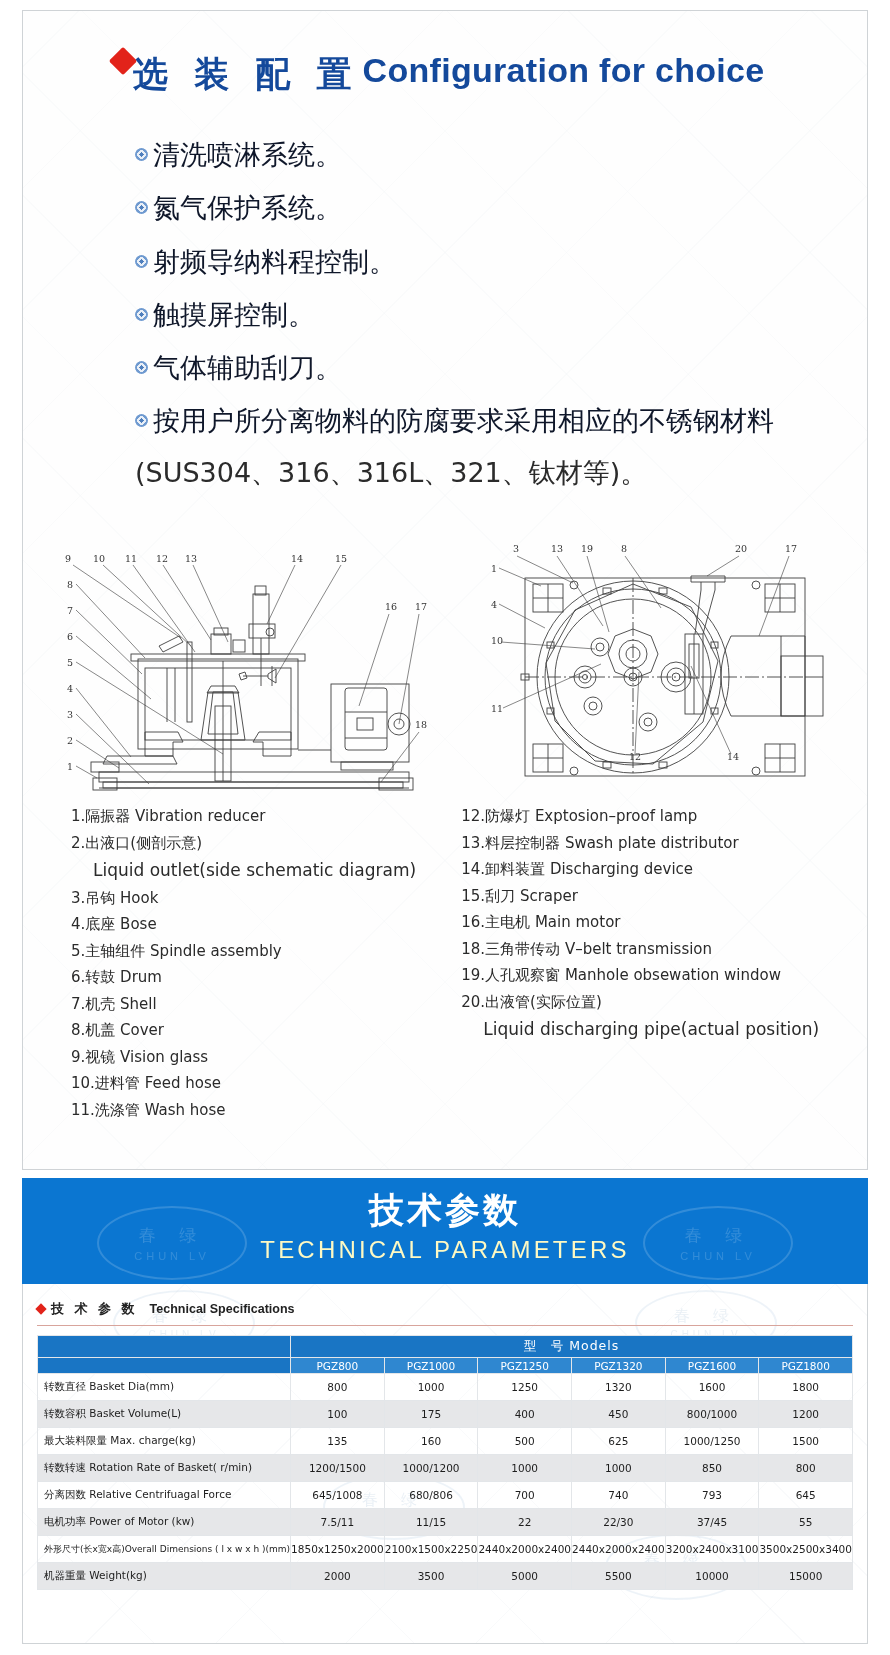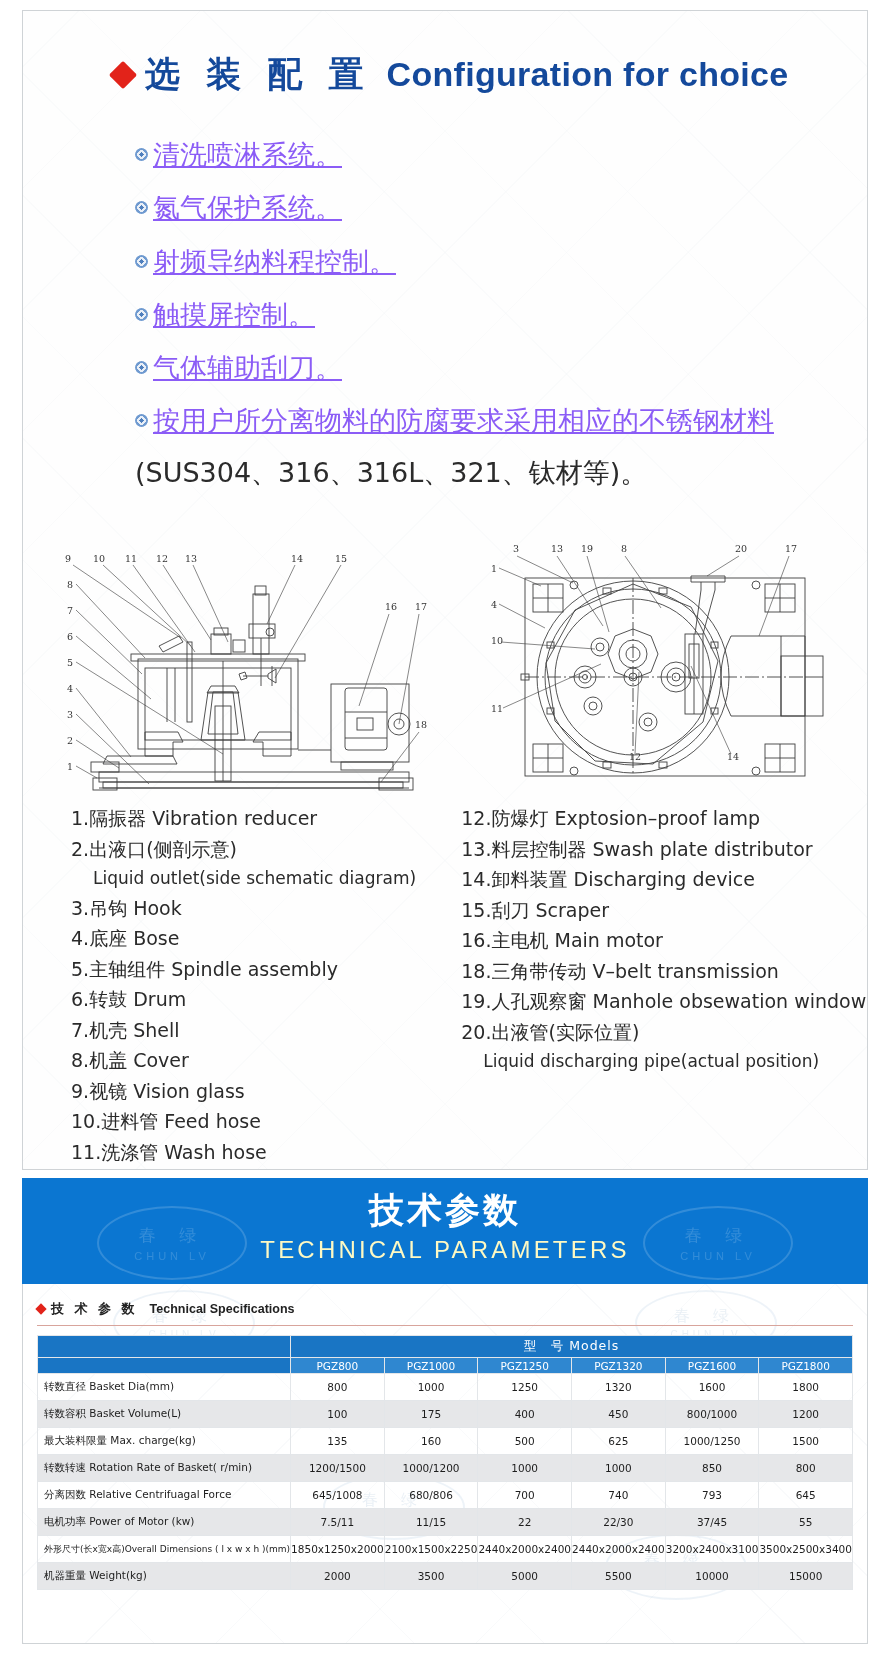--- a/index.html
+++ b/index.html
@@ -16,21 +16,21 @@
     background: #fefefe; border: 1px solid #cfd3d6;
   }
   .subtle-wm {
     position:absolute; inset:0; pointer-events:none; opacity:.5;
     background:
       repeating-linear-gradient(45deg, rgba(180,195,210,.10) 0 1px, transparent 1px 86px),
       repeating-linear-gradient(-45deg, rgba(180,195,210,.10) 0 1px, transparent 1px 86px);
   }
 
   
-  .heading { position:absolute; left:90px; top:40px; display:flex; align-items:center; gap:12px; }
+  .heading { position:absolute; left:90px; top:40px; display:flex; }
   .diamond {
     width:20px;height:20px;background:#e2231a;transform:rotate(45deg);
     border-radius:2px; flex:none;
   }
   .heading-cn {
     font-size:35px; font-weight:bold; color:#14499b; letter-spacing:7px;
     font-family:"DejaVu Sans","Liberation Sans",sans-serif;
   }
   .heading-en {
     font-size:34px; font-weight:bold; color:#14499b; letter-spacing:.3px;
@@ -39,41 +39,40 @@
 
   
   .bullets { position:absolute; left:112px; top:125px; width:700px; }
   .bullet-row { display:flex; align-items:flex-start; margin-bottom:16px; }
   .bullet-mark {
     width:13px;height:13px;flex:none;margin-top:12px;margin-right:5px;
     border-radius:50%;
     background: radial-gradient(circle at 50% 50%, #4f7fbd 0 22%, #e9eff7 23% 45%, #6f9ad0 46% 72%, #dce6f2 73% 100%);
   }
   .bullet-text {
-    font-size:27px; color:#8b5cf6; line-height:1.38;
+    font-size:27px; color:#0f172a; line-height:1.38;
     font-family:"DejaVu Sans","Liberation Sans",sans-serif;
-    text-decoration:underline;
   }
   .bullet-cont {
     font-size:27px; color:#2b2b2b; line-height:1.38;
     margin-left:0px; margin-top:-2px;
     font-family:"DejaVu Sans","Liberation Sans",sans-serif;
   }
 
   
   .diagrams { position:absolute; left:40px; top:505px; width:810px; height:285px; }
   .diagram { position:absolute; top:0; }
   .diagram svg { display:block; }
 
   
   .legend { position:absolute; left:48px; top:798px; width:800px; display:flex; }
   .legend-col { width:400px; }
   .legend-col.right { width:420px; }
   .legend-item {
-    font-size:19px; color:#2a2a2a; line-height:1.0; margin-bottom:11.5px;
+    font-size:15px; color:#2a2a2a; line-height:1.0; margin-bottom:11.5px;
     font-family:"DejaVu Sans","Liberation Sans",sans-serif; white-space:nowrap;
   }
   .legend-sub {
     font-size:17px; color:#2a2a2a; line-height:1.0; margin-bottom:11.5px; padding-left:22px;
     font-family:"DejaVu Sans","Liberation Sans",sans-serif; white-space:nowrap;
   }
 
   
   .banner {
     position:absolute; left:22px; top:1178px; width:846px; height:106px;

